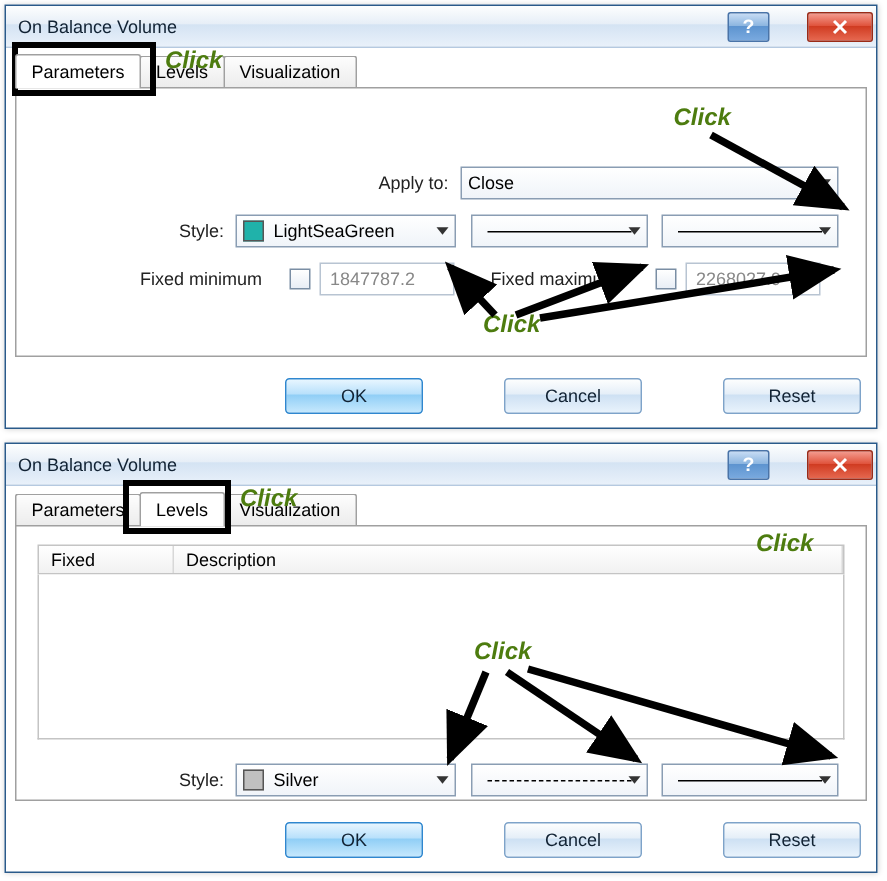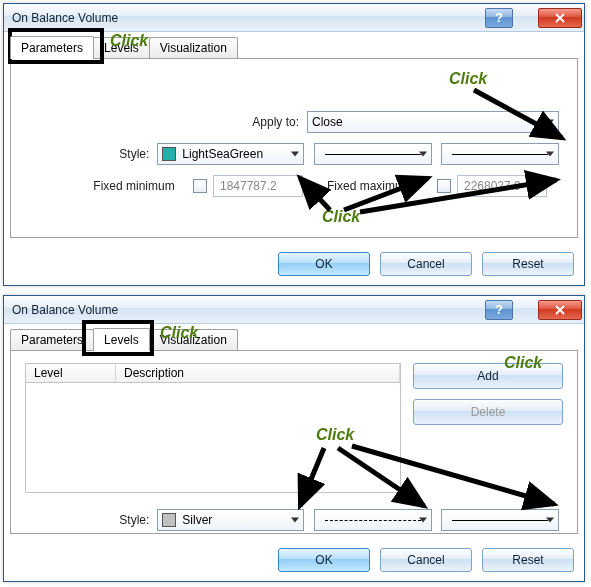--- a/index.html
+++ b/index.html
@@ -104,21 +104,21 @@
   .chk { width:14px; height:14px; border:1px solid #7a8ea4; background:linear-gradient(to bottom,#fff,#e8eef6); margin:0 6px; display:inline-block;}
   .btnrow {
     display:flex; justify-content:flex-end; gap:10px;
     padding: 8px 10px 10px;
   }
   .btn {
     width: 92px; height: 24px;
     border: 1px solid #7ea3c9;
     border-radius: 3px;
     background: linear-gradient(to bottom,#fdfefe,#e4eef8 45%,#cde0f3 46%,#e9f3fc);
-    color: #123; cursor:pointer;
+    color: #123; cursor:pointer;margin-left:44px;
   }
   .btn.primary {
     background: linear-gradient(to bottom,#e8f6ff,#b7e0fb 45%,#8fcef6 46%,#c6e8fd);
     border-color:#2f87cf;
   }
   .btn.disabled { color:#999; }
   .listhdr {
     display:flex; border:1px solid #c4c4c4; background:linear-gradient(to bottom,#fff,#f1f1f1);
     height:20px;
   }
@@ -243,28 +243,24 @@
     <div class="tab">Parameters</div>
     <div class="tab active">Levels</div>
     <div class="tab">Visualization</div>
   </div>
 
   <div class="tabpanel" style="height:184px;">
 
     <div style="display:flex; gap:12px;">
       <div style="flex:1;">
         <div class="listhdr">
-          <div class="col" style="width:90px;">Level</div>
+          <div class="col" style="width:90px;">Fixed</div>
           <div class="col" style="flex:1;">Description</div>
         </div>
         <div class="listbox"></div>
-      </div>
-      <div style="width:150px; display:flex; flex-direction:column; gap:10px;">
-        <button class="btn" style="width:100%;height:26px;">Add</button>
-        <button class="btn disabled" style="width:100%;height:26px;">Delete</button>
       </div>
     </div>
 
     <div class="row" style="margin-top:16px;">
       <span class="lbl" style="width:125px;">Style:</span>
       <div class="select" style="width:152px;">
         <span class="swatch" style="background:#C0C0C0;"></span>
         <span>Silver</span>
         <span class="arrow"></span>
       </div>

